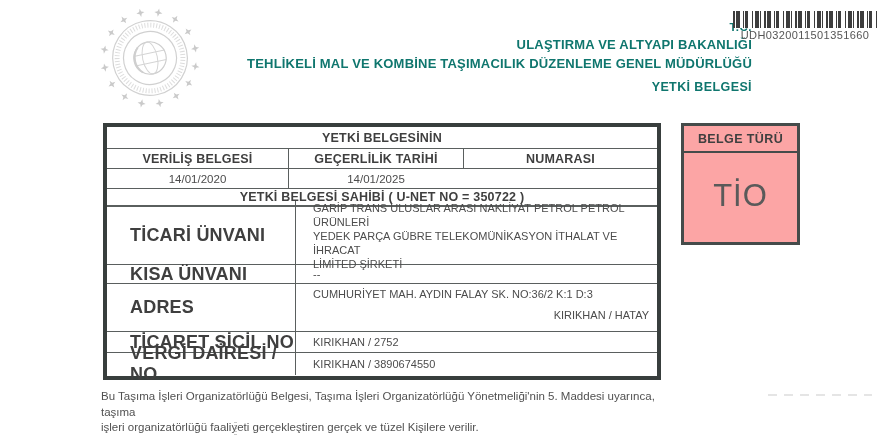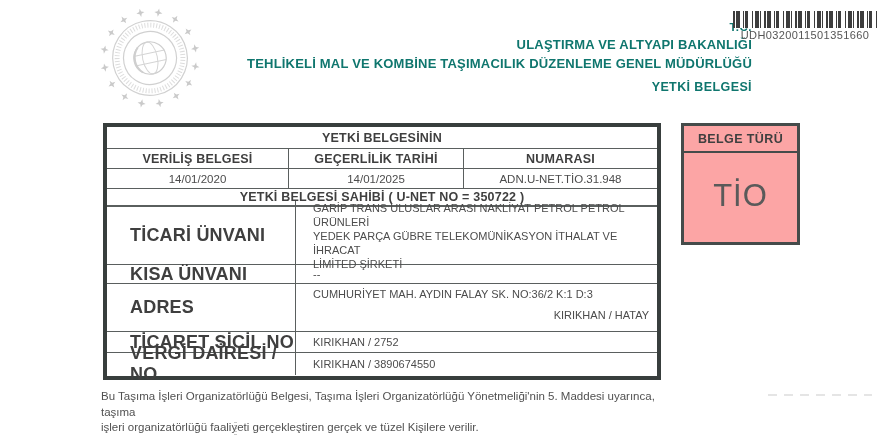--- a/index.html
+++ b/index.html
@@ -121,21 +121,20 @@
       <div class="cell cc bold" style="flex:1">YETKİ BELGESİNİN</div>
     </div>
     <div class="row hdr-row">
       <div class="cell cc bold c1">VERİLİŞ BELGESİ</div>
       <div class="cell cc bold c2">GEÇERLİLİK TARİHİ</div>
       <div class="cell cc bold c3">NUMARASI</div>
     </div>
     <div class="row val-row">
       <div class="cell cc val c1">14/01/2020</div>
       <div class="cell cc val c2">14/01/2025</div>
-      <div class="cell cc val c3">ADN.U-NET.TİO.31.948</div>
     </div>
     <div class="row owner-row">
       <div class="cell cc bold" style="flex:1">YETKİ BELGESİ SAHİBİ ( U-NET NO = 350722 )</div>
     </div>
     <div class="row r-ticari">
       <div class="cell lbl">TİCARİ ÜNVANI</div>
       <div class="cell vcell multiline">GARİP TRANS ULUSLAR ARASI NAKLİYAT PETROL PETROL ÜRÜNLERİ
 YEDEK PARÇA GÜBRE TELEKOMÜNİKASYON İTHALAT  VE İHRACAT
 LİMİTED ŞİRKETİ</div>
     </div>

